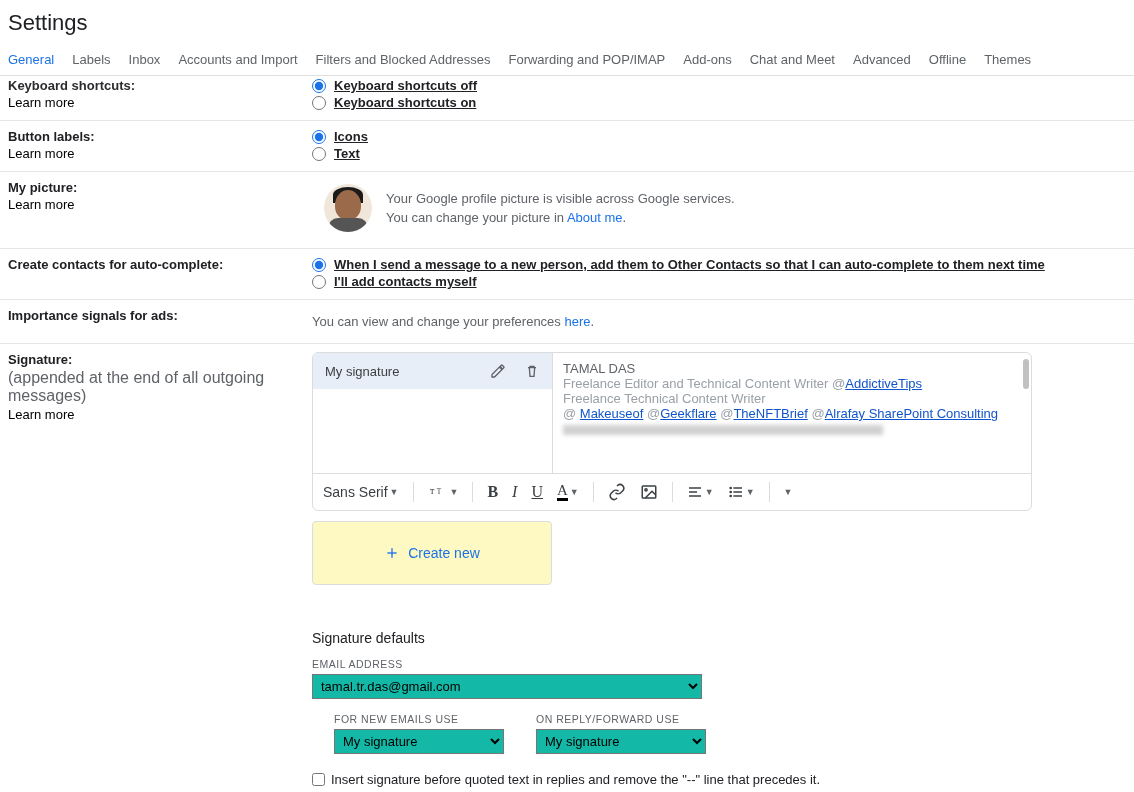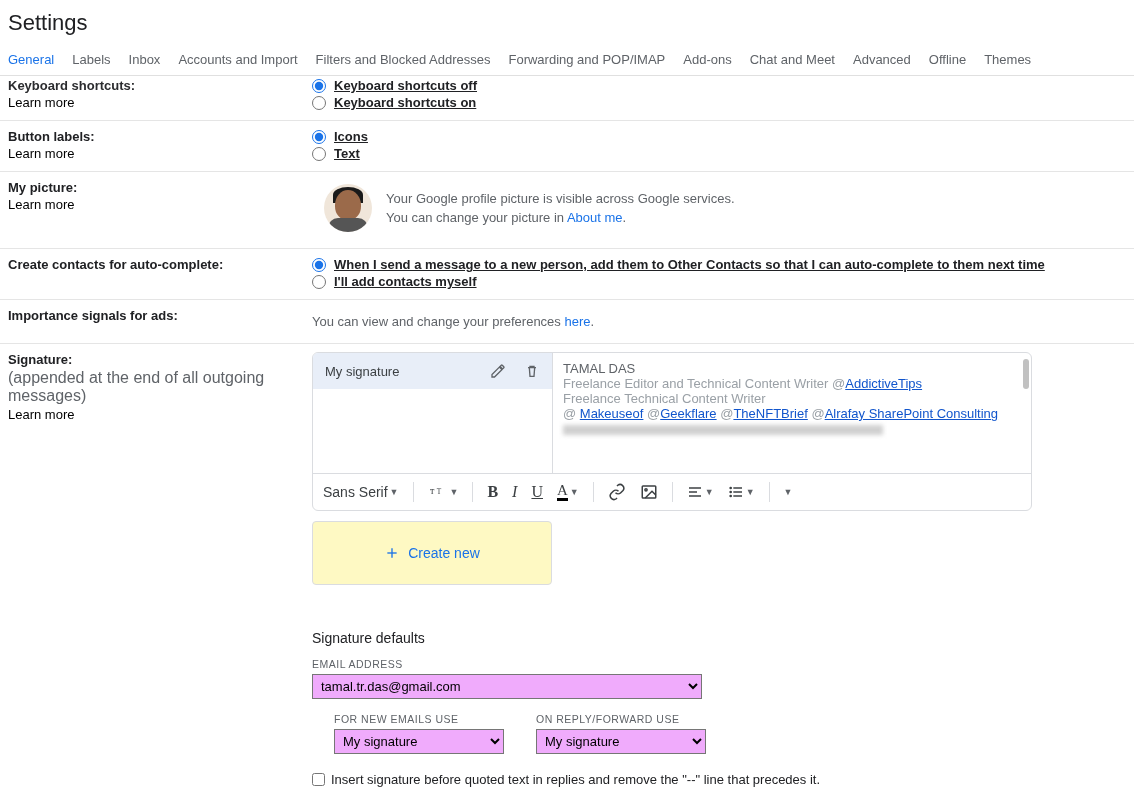--- a/index.html
+++ b/index.html
@@ -40,21 +40,21 @@
 .scroll-thumb { position: absolute; right: 2px; top: 6px; width: 6px; height: 30px; background: #c1c1c1; border-radius: 3px; }
 .sig-toolbar { border-top: 1px solid #dadce0; padding: 8px 10px; display: flex; align-items: center; gap: 14px; font-size: 14px; color: #3c4043; }
 .tool { cursor: pointer; display: flex; align-items: center; gap: 2px; }
 .tool .caret { font-size: 9px; color: #5f6368; }
 .tool-sep { width: 1px; height: 20px; background: #dadce0; }
 .font-name { font-size: 14px; }
 .create-new-btn { width: 240px; border: 1px solid #dadce0; border-radius: 4px; padding: 23px; display: flex; align-items: center; justify-content: center; gap: 8px; color: #1a73e8; font-size: 14px; margin-top: 10px; cursor: pointer; background: #fef9c3; }
 .sig-defaults { margin-top: 45px; }
 .sig-defaults h3 { font-size: 14px; font-weight: 400; color: #202124; margin-bottom: 12px; }
 .small-label { font-size: 10.5px; letter-spacing: 0.5px; color: #5f6368; margin-bottom: 4px; }
-select { border: 1px solid #767676; font-size: 13px; padding: 3px 4px; background: #f0abfc; }
+select { border: 1px solid #767676; font-size: 13px; padding: 3px 4px; background: #14b8a6; }
 .email-select { width: 390px; }
 .defaults-row { display: flex; gap: 32px; margin-top: 14px; margin-left: 22px; }
 .sig-select { width: 170px; }
 .insert-row { display: flex; align-items: center; gap: 6px; margin-top: 18px; font-size: 13px; }
 svg { display: block; }
 </style>
 </head>
 <body>
 
 <div class="page-title">Settings</div>

